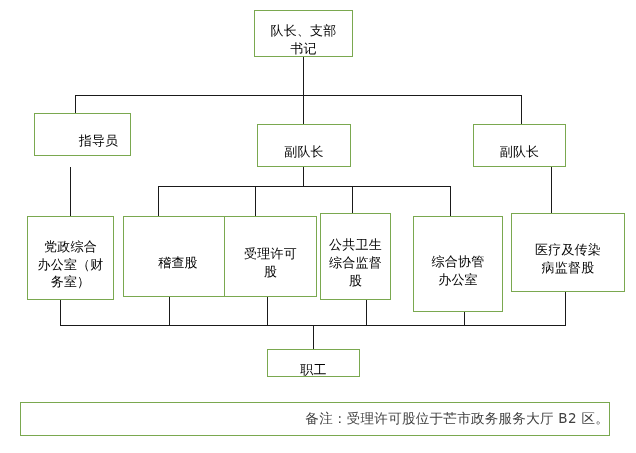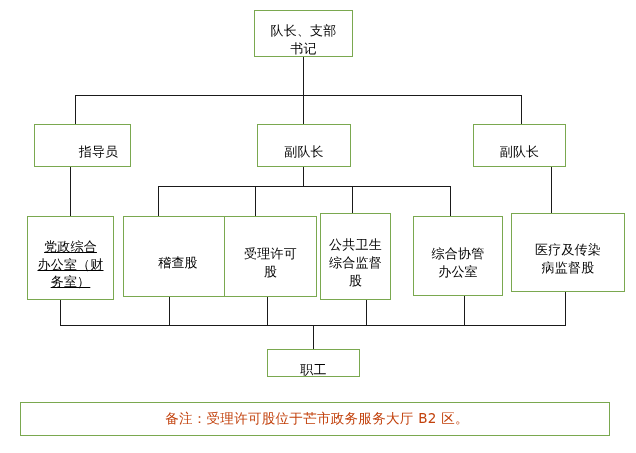--- a/index.html
+++ b/index.html
@@ -42,22 +42,22 @@
     white-space: pre-line;
     margin-top: 13px;
   }
   .note-box {
     position: absolute;
     box-sizing: border-box;
     border: 1px solid #7aa84f;
     background: #ffffff;
     display: flex;
     align-items: center;
-    justify-content: center;
-    color: #c2410c;
+    justify-content: flex-end;
+    color: #404040;
     font-size: 13.5px;
     padding-left: 4px;
     letter-spacing: 0.3px;
     z-index: 2;
   }
   .connector-layer {
     position: absolute;
     left: 0;
     top: 0;
     width: 636px;
@@ -106,54 +106,54 @@
     <div class="ln ln-v" style="left:565px; top:292px; height:33px;"></div>
     <div class="ln ln-h" style="left:60px; top:325px; width:506px;"></div>
     <div class="ln ln-v" style="left:313px; top:325px; height:24px;"></div>
   </div>
 
   <div class="node" style="left:254px; top:10px; width:99px; height:47px;">
     <span class="node-text">队长、支部
 书记</span>
   </div>
 
-  <div class="node" style="left:34px; top:124px; width:97px; height:43px;padding-left:36px;">
+  <div class="node" style="left:34px; top:113px; width:97px; height:43px;padding-left:36px;">
     <span class="node-text">指导员</span>
   </div>
 
   <div class="node" style="left:257px; top:124px; width:94px; height:43px;">
     <span class="node-text">副队长</span>
   </div>
 
   <div class="node" style="left:473px; top:124px; width:93px; height:43px;">
     <span class="node-text">副队长</span>
   </div>
 
-  <div class="node" style="left:27px; top:216px; width:87px; height:84px;text-decoration:underline;">
+  <div class="node" style="left:27px; top:216px; width:87px; height:84px;">
     <span class="node-text">党政综合
 办公室（财
 务室）</span>
   </div>
 
   <div class="node" style="left:123px; top:216px; width:110px; height:81px;">
     <span class="node-text">稽查股</span>
   </div>
 
   <div class="node" style="left:224px; top:216px; width:93px; height:81px;">
     <span class="node-text">受理许可
 股</span>
   </div>
 
   <div class="node" style="left:320px; top:213px; width:71px; height:87px;">
     <span class="node-text">公共卫生
 综合监督
 股</span>
   </div>
 
-  <div class="node" style="left:413px; top:216px; width:90px; height:80px;">
+  <div class="node" style="left:413px; top:216px; width:90px; height:96px;">
     <span class="node-text">综合协管
 办公室</span>
   </div>
 
   <div class="node" style="left:511px; top:213px; width:114px; height:79px;">
     <span class="node-text">医疗及传染
 病监督股</span>
   </div>
 
   <div class="node" style="left:267px; top:349px; width:93px; height:28px;">

